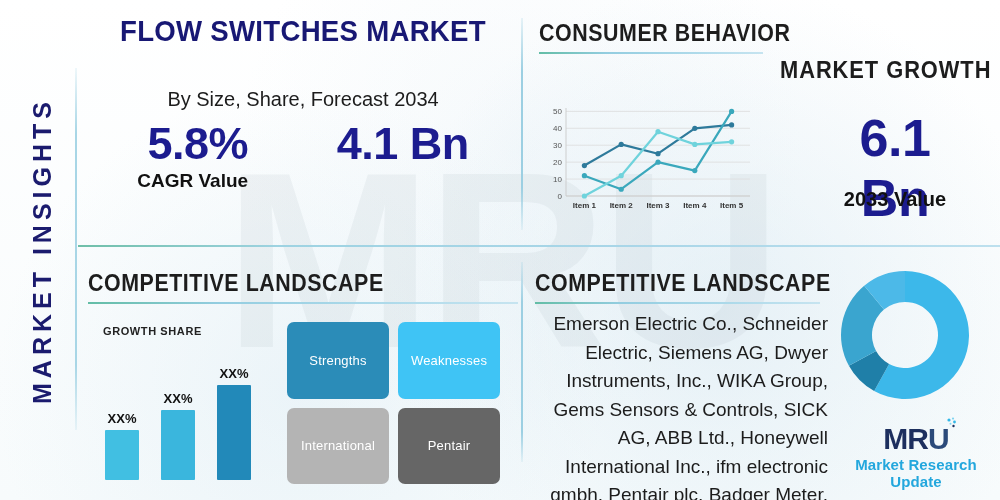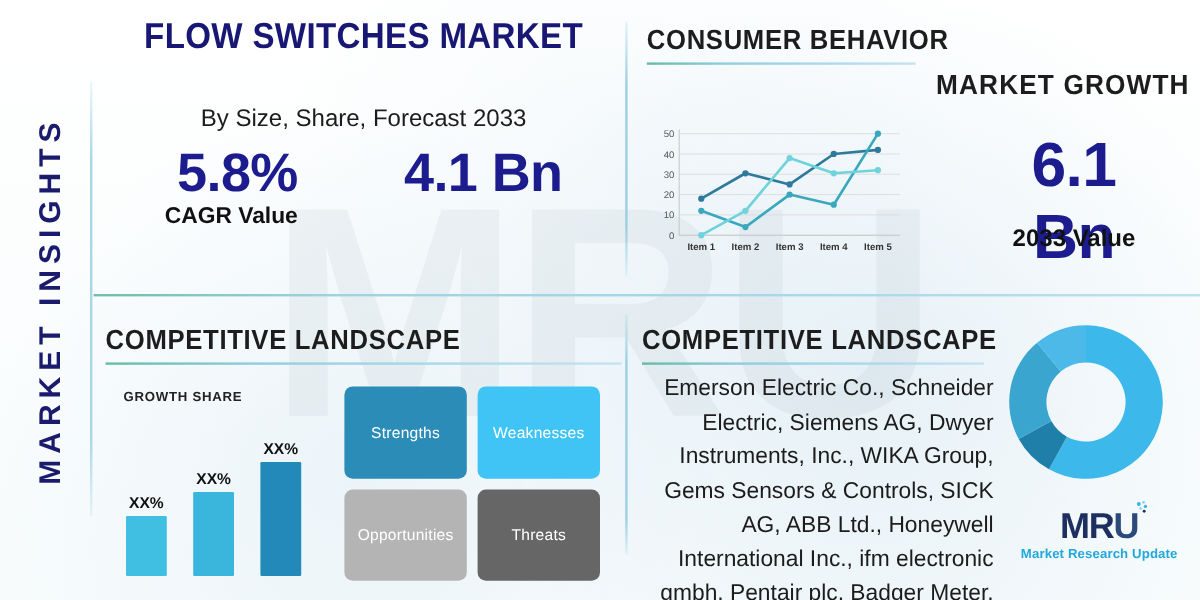--- a/index.html
+++ b/index.html
@@ -169,40 +169,40 @@
   .logo{ position:absolute; left:846px; top:424px; width:140px; text-align:center; }
   .logo-mark{
     font-size:30px; font-weight:700; color:#1d2f5e; letter-spacing:-1px;
     line-height:1; position:relative; display:inline-block;
   }
   .logo-mark .u-accent{ color:#2b4a7a; }
   .logo-dots{
     position:absolute; right:-9px; top:-7px; width:14px; height:16px;
   }
   .logo-sub{
-    font-size:11px; font-weight:700; color:#23a7dd; margin-top:2px; letter-spacing:0.1px;
+    font-size:15px; font-weight:700; color:#23a7dd; margin-top:2px; letter-spacing:0.1px;
   }
 </style>
 </head>
 <body>
 
 <div class="bg-wash"></div>
 <div class="watermark">MRU</div>
 
 <div class="side-rail">
   <div class="side-rail-text">MARKET INSIGHTS</div>
 </div>
 
 <div class="v-div-left"></div>
 <div class="v-div-mid-top"></div>
 <div class="v-div-mid-bot"></div>
 <div class="h-div"></div>
 
 <div class="main-title">FLOW SWITCHES MARKET</div>
-<div class="subtitle">By Size, Share, Forecast 2033</div>
+<div class="subtitle">By Size, Share, Forecast 2034</div>
 
 <div class="stat-row">
   <div class="stat">
     <div class="stat-value">5.8%</div>
     <div class="stat-label">CAGR Value</div>
   </div>
   <div class="stat">
     <div class="stat-value">4.1 Bn</div>
   </div>
 </div>
@@ -280,24 +280,24 @@
   </div>
 
 <div class="swot" id="swot-grid">
     <div class="swot-cell" style="background: rgb(43, 140, 184);">
       <span>Strengths</span>
     </div>
     <div class="swot-cell" style="background: rgb(63, 196, 245);">
       <span>Weaknesses</span>
     </div>
     <div class="swot-cell" style="background: rgb(180, 180, 180);">
-      <span>Opportunities</span>
+      <span>International</span>
     </div>
     <div class="swot-cell" style="background: rgb(102, 102, 102);">
-      <span>Threats</span>
+      <span>Pentair</span>
     </div>
   </div>
 
 <div class="sec-head" id="head-cl-right">
   <div class="h-text">COMPETITIVE LANDSCAPE</div>
   <div class="h-rule"></div>
 </div>
 
 <div class="companies">Emerson Electric Co., Schneider Electric, Siemens AG, Dwyer Instruments, Inc., WIKA Group, Gems Sensors &amp; Controls, SICK AG, ABB Ltd., Honeywell International Inc., ifm electronic gmbh, Pentair plc, Badger Meter, Inc., Flowline, Inc., Burkert Fl</div>
 

